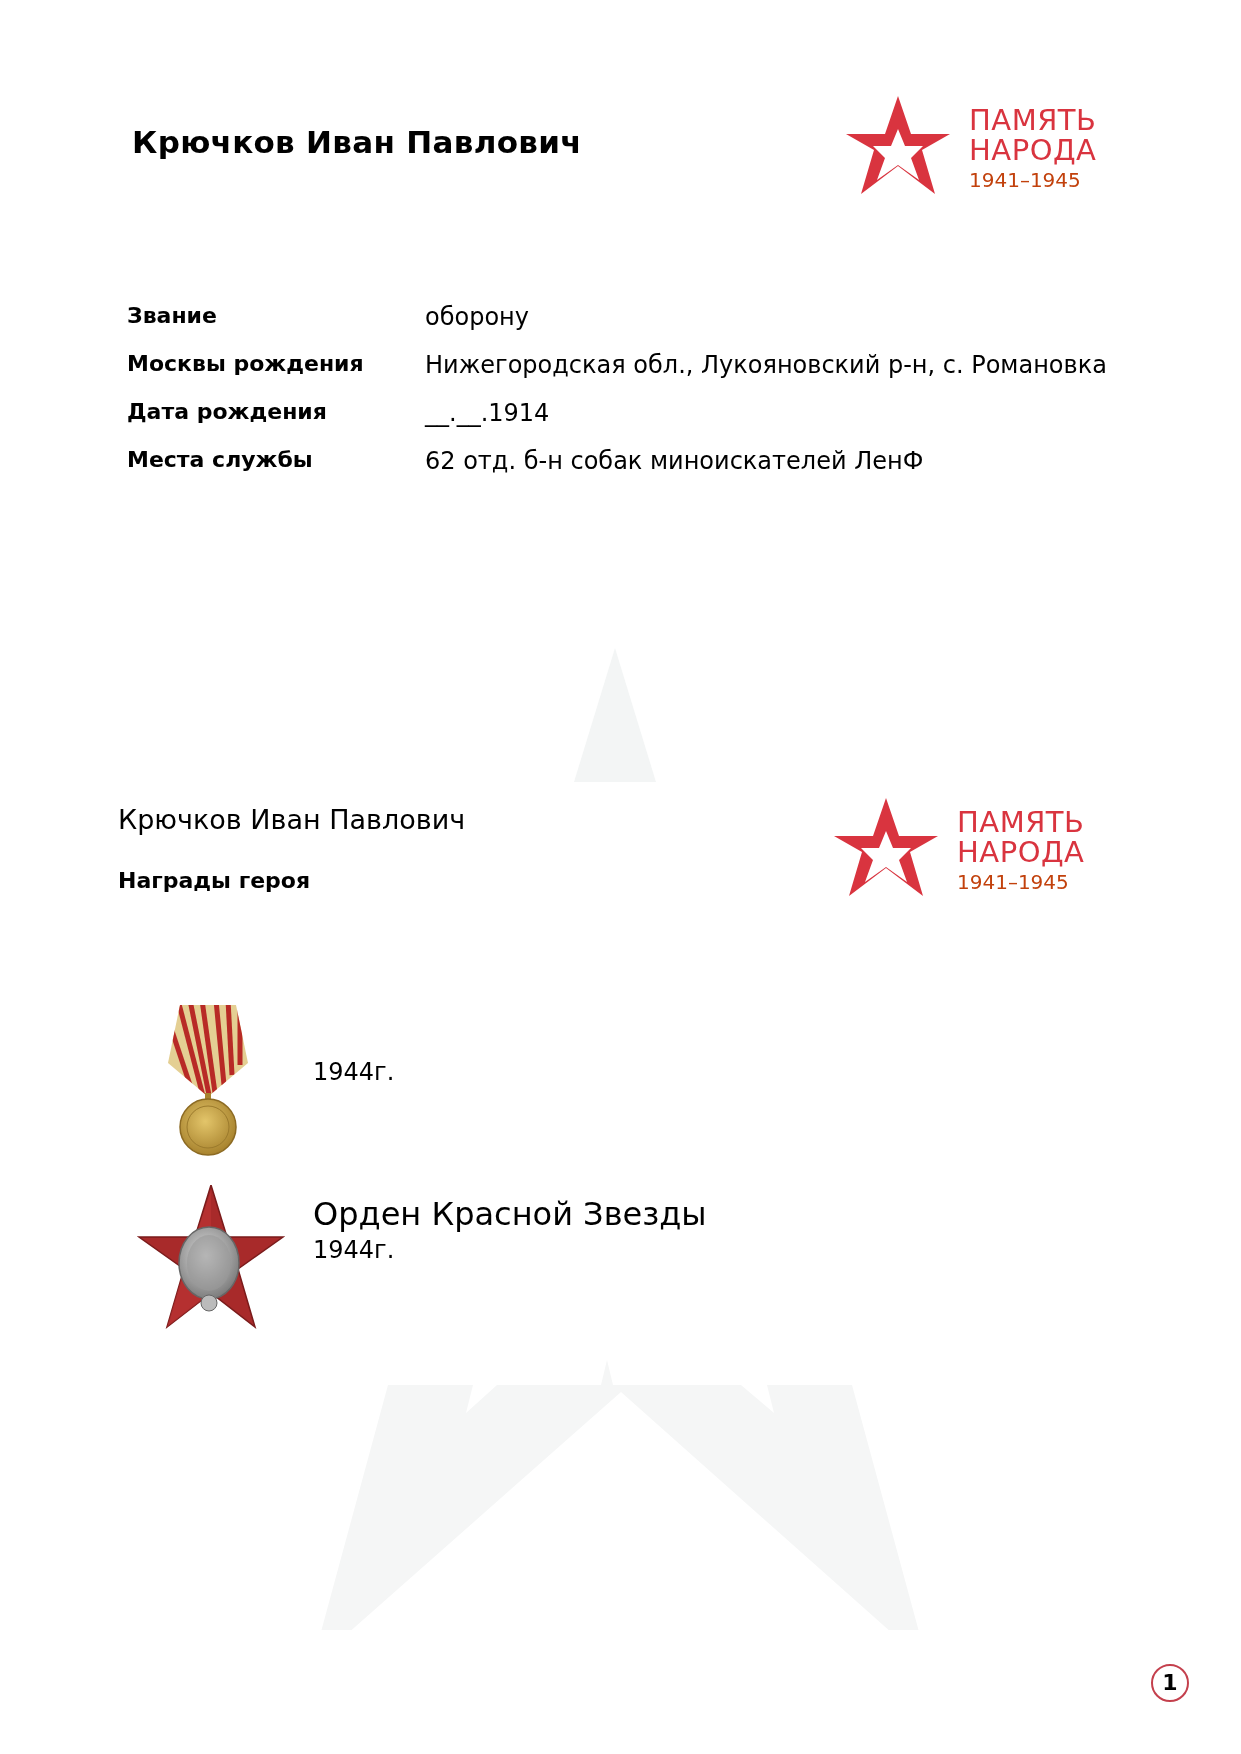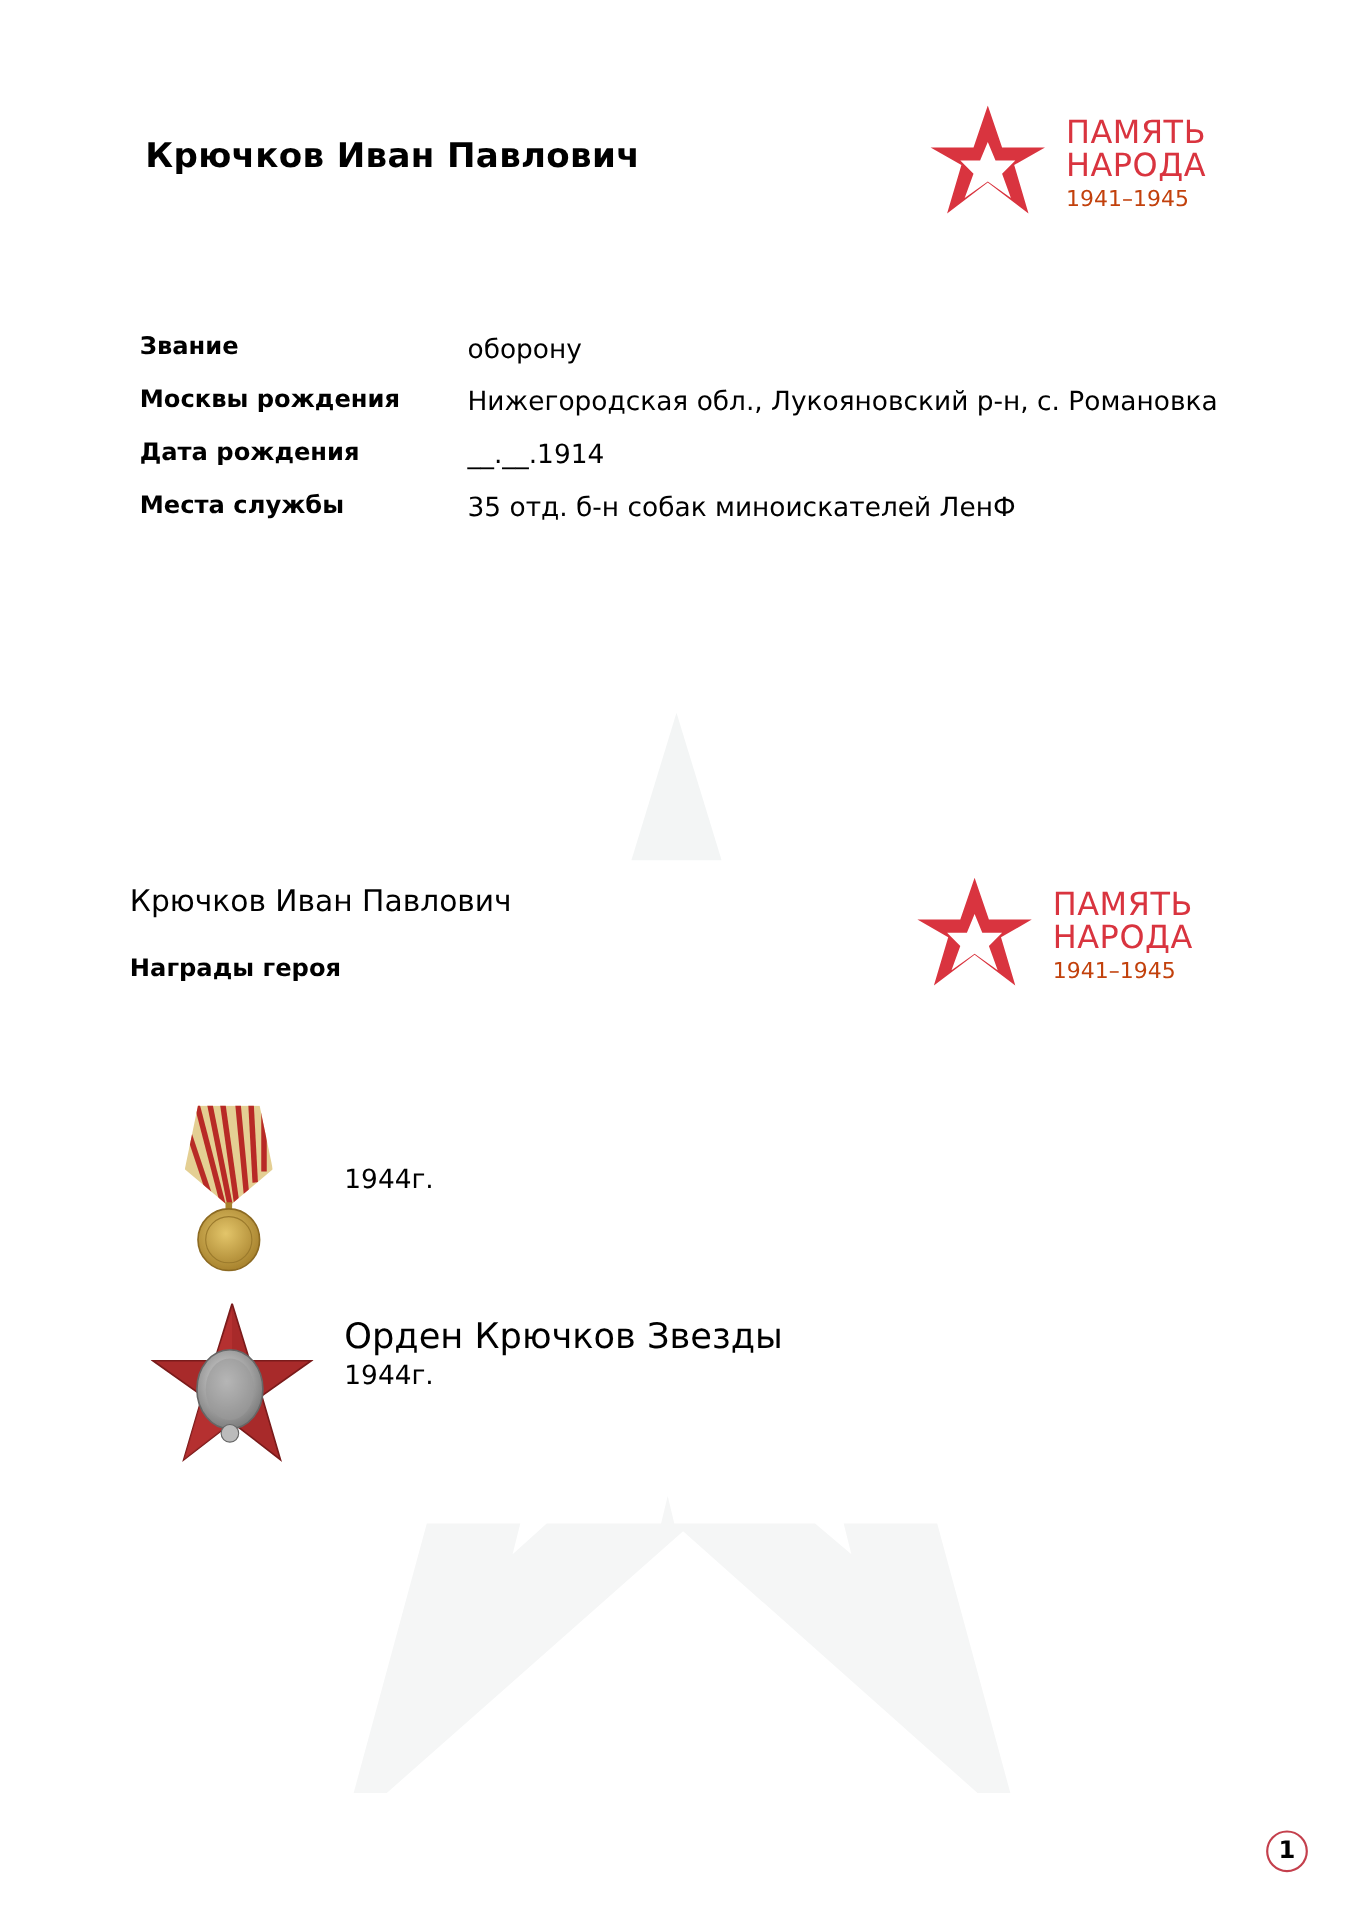--- a/index.html
+++ b/index.html
@@ -72,21 +72,21 @@
   <div class="info-row">
     <span class="info-label">Москвы рождения</span>
     <span class="info-value">Нижегородская обл., Лукояновский р-н, с. Романовка</span>
   </div>
   <div class="info-row">
     <span class="info-label">Дата рождения</span>
     <span class="info-value">__.__.1914</span>
   </div>
   <div class="info-row">
     <span class="info-label">Места службы</span>
-    <span class="info-value">35 отд. б-н собак миноискателей ЛенФ</span>
+    <span class="info-value">62 отд. б-н собак миноискателей ЛенФ</span>
   </div>
 </div>
 
 <div class="abs sub-name">Крючков Иван Павлович</div>
 <div class="abs awards-title">Награды героя</div>
 
 <div class="logo" style="left:831px;top:798px">
   <svg class="star" width="110" height="104" viewBox="0 0 110 104">
     <polygon points="55,0 68,38 107,38 79,54 92,98 55,70 18,98 31,54 3,38 42,38" fill="#d9343f"></polygon>
     <polygon points="55,33 62,50 80,50 68,62 76,84 55,69 34,84 42,62 30,50 48,50" fill="#ffffff"></polygon>
@@ -133,17 +133,17 @@
         <stop offset="0" stop-color="#e0e0e0"></stop>
           <stop offset="1" stop-color="#7d7d7d"></stop>
       </radialGradient>
     </defs>
     <polygon points="74,0 90,52 146,52 101,84 118,142 74,108 30,142 47,84 2,52 58,52" fill="#a82a2a" stroke="#7a1b1b" stroke-width="1.5"></polygon>
     <polygon points="74,6 74,108 30,142 47,84" fill="#c23636" opacity="0.5"></polygon>
     <ellipse cx="72" cy="78" rx="30" ry="36" fill="url(#silver)" stroke="#666" stroke-width="1.5"></ellipse>
     <ellipse cx="72" cy="78" rx="22" ry="28" fill="#9a9a9a" opacity="0.6"></ellipse>
     <circle cx="72" cy="118" r="8" fill="#bbb" stroke="#666" stroke-width="1"></circle>
   </svg>
-  <div class="award-name" style="top:10px">Орден Крючков Звезды</div>
+  <div class="award-name" style="top:10px">Орден Красной Звезды</div>
   <div class="award-year" style="top:51px">1944г.</div>
 </div>
 
 <div class="page-num">1</div>
 
 </body></html>

